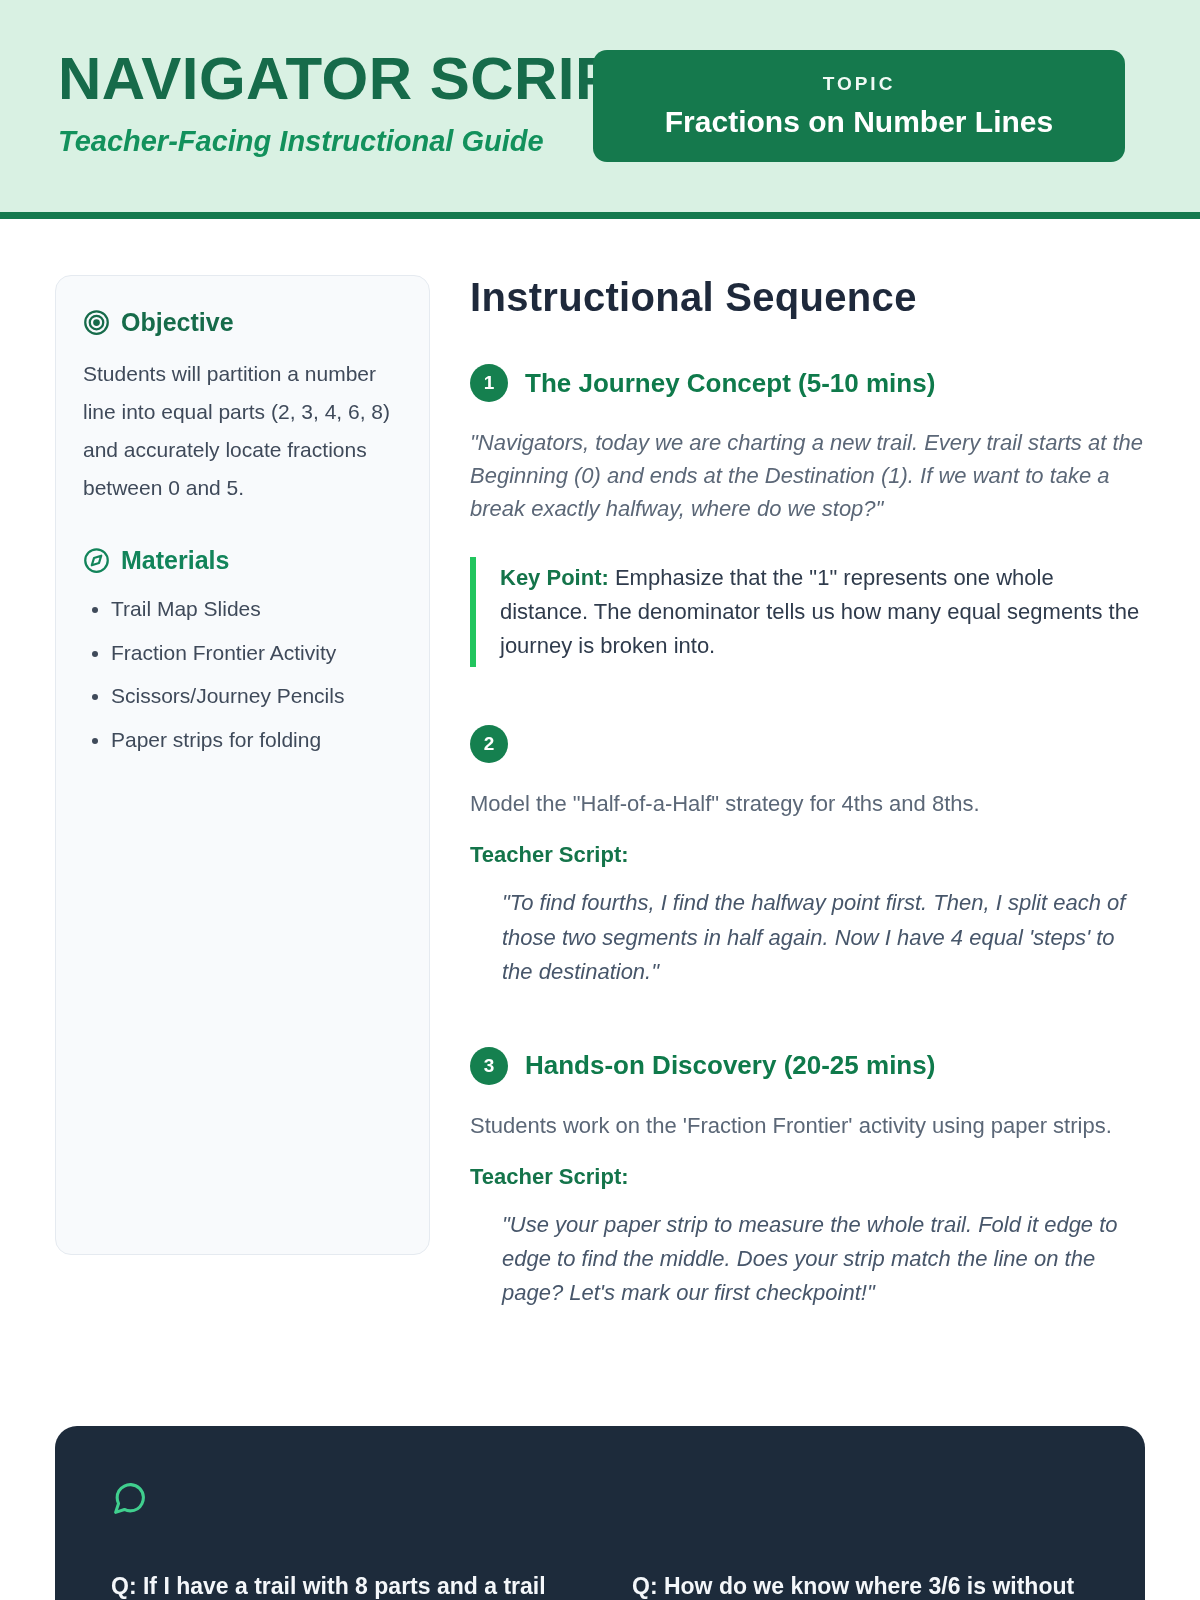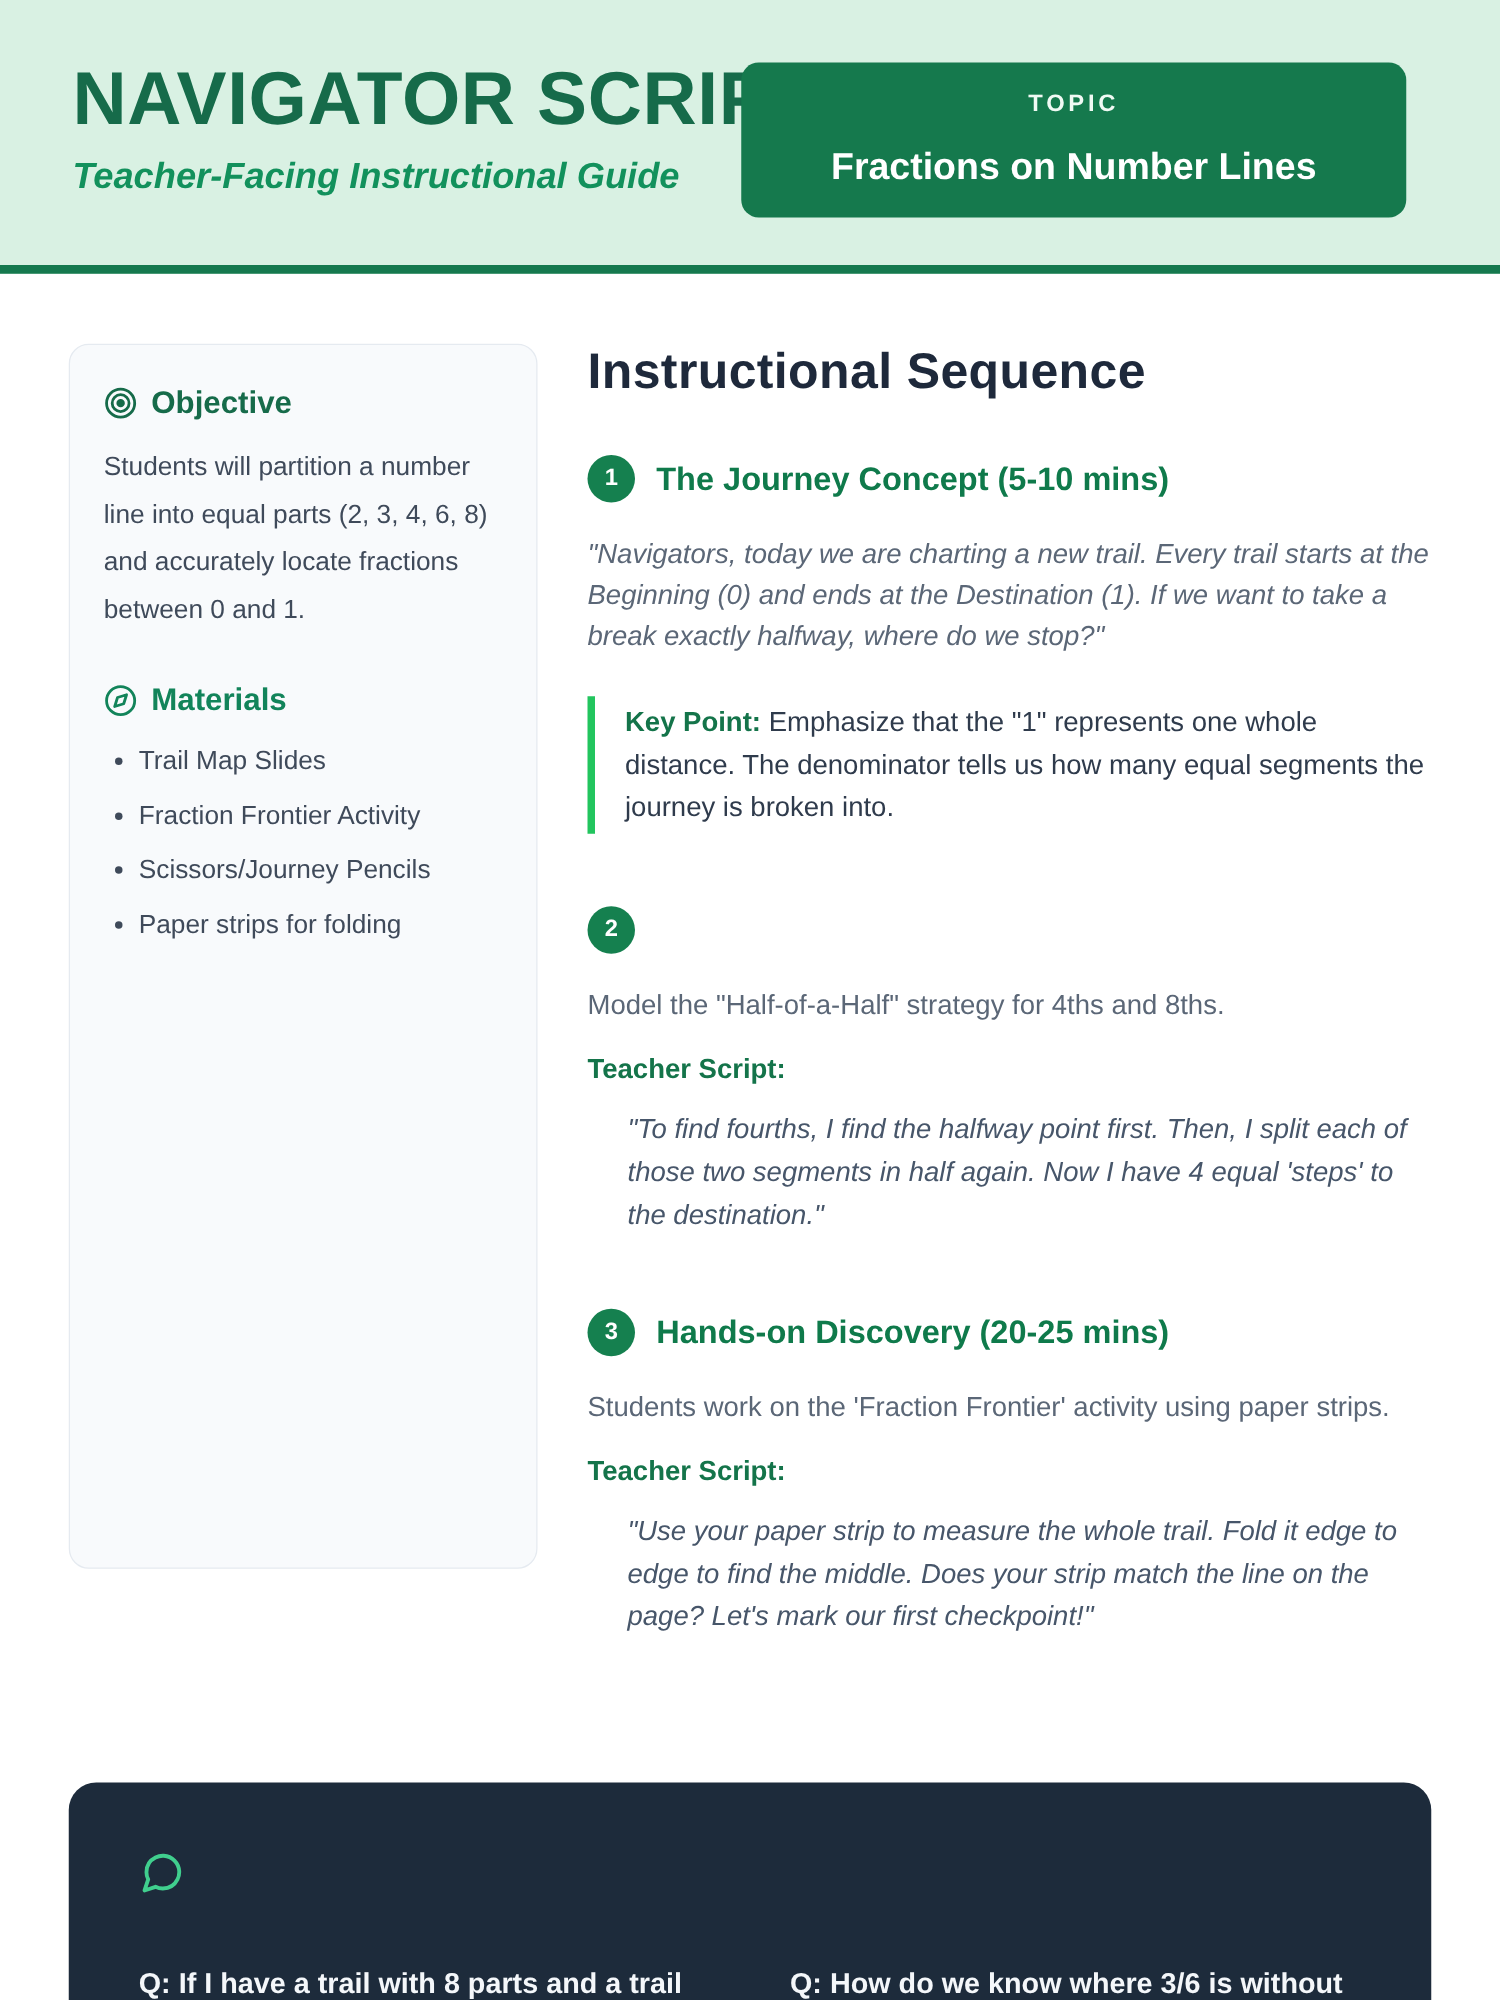--- a/index.html
+++ b/index.html
@@ -44,21 +44,21 @@
     text-align:center;
     color:#ffffff;
   }
   .topic-label {
     font-size:19px;
     font-weight:bold;
     letter-spacing:3px;
     color:#f0faf4;
   }
   .topic-value {
-    margin-top:22px;
+    margin-top:10px;
     font-size:30px;
     font-weight:bold;
   }
 
   
   .content {
     display:flex;
     gap:40px;
     padding:56px 55px 0 55px;
     align-items:flex-start;
@@ -217,21 +217,21 @@
     <div class="side-heading">
       <span style="display:flex;">
         <svg viewBox="0 0 24 24" fill="none" stroke="currentColor" stroke-width="2">
           <circle cx="12" cy="12" r="10"></circle>
           <circle cx="12" cy="12" r="6"></circle>
           <circle cx="12" cy="12" r="2" fill="currentColor"></circle>
         </svg>
       </span>
       <span>Objective</span>
     </div>
-    <p class="objective-text">Students will partition a number line into equal parts (2, 3, 4, 6, 8) and accurately locate fractions between 0 and 1.</p>
+    <p class="objective-text">Students will partition a number line into equal parts (2, 3, 4, 6, 8) and accurately locate fractions between 0 and 5.</p>
 
     <div class="side-heading materials-heading">
       <span style="display:flex;">
         <svg viewBox="0 0 24 24" fill="none" stroke="currentColor" stroke-width="2" stroke-linejoin="round">
           <circle cx="12" cy="12" r="10"></circle>
           <polygon points="16.2 7.8 14.2 14.2 7.8 16.2 9.8 9.8"></polygon>
         </svg>
       </span>
       <span>Materials</span>
     </div>

